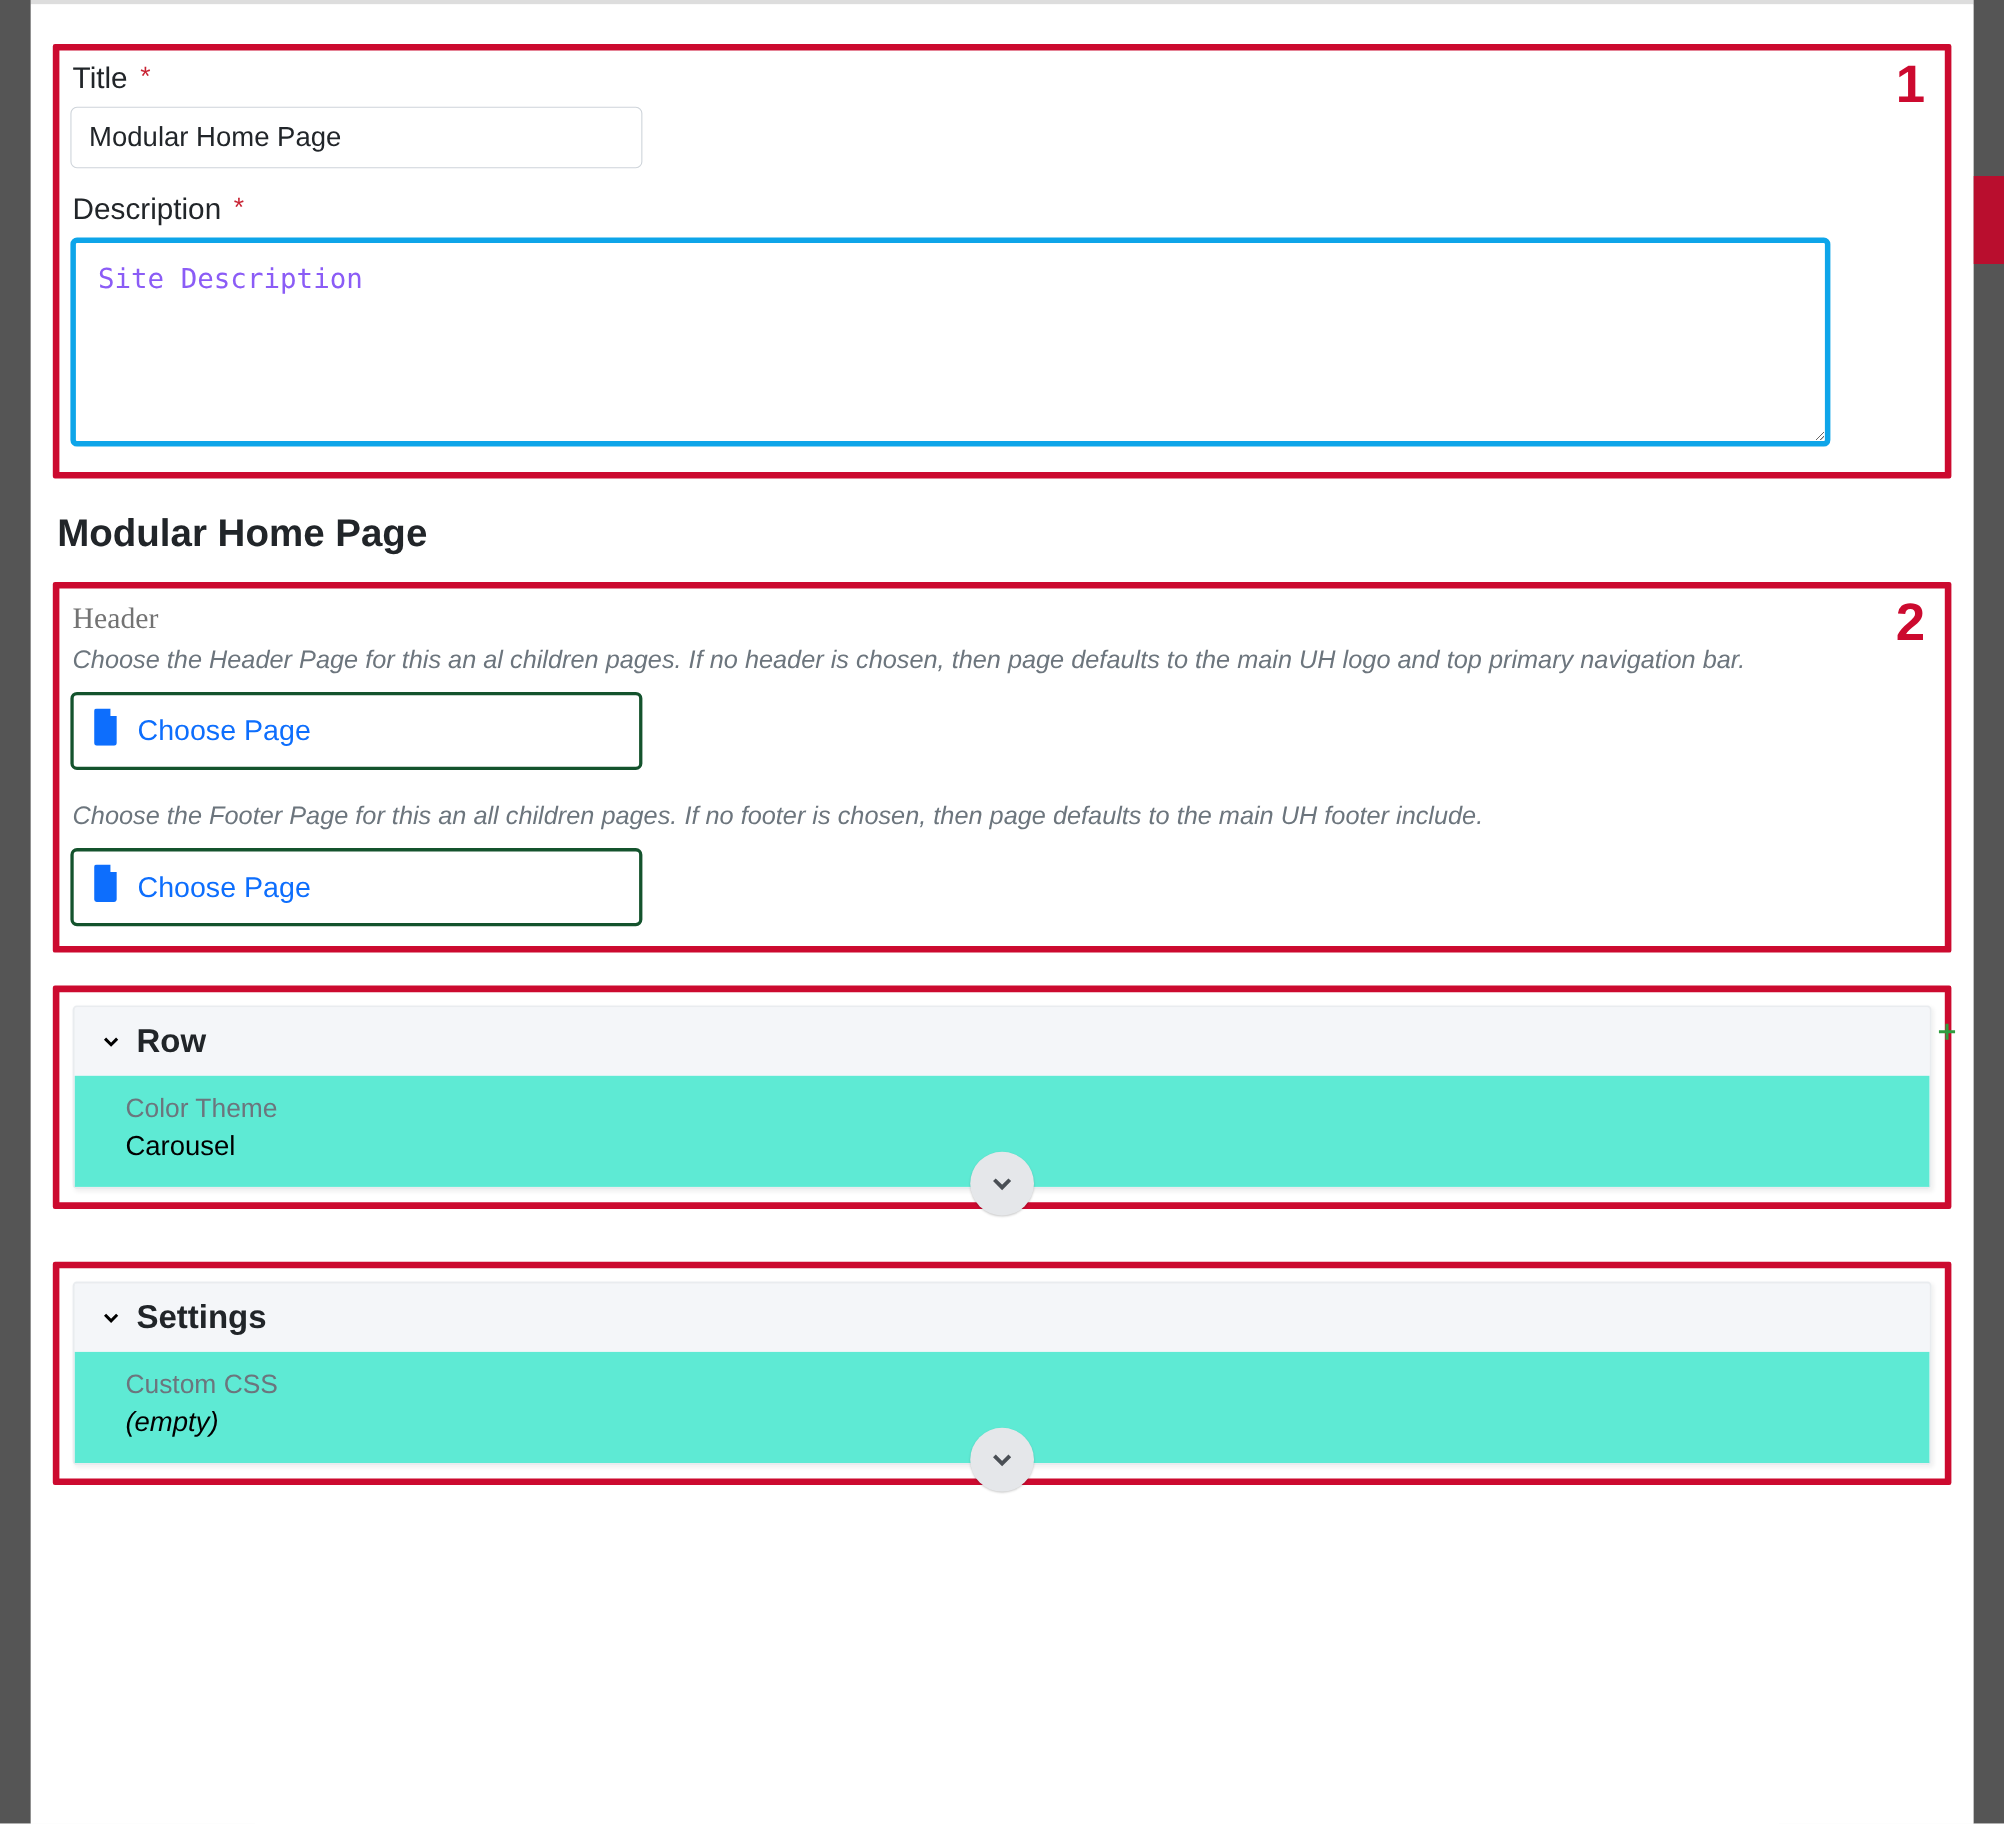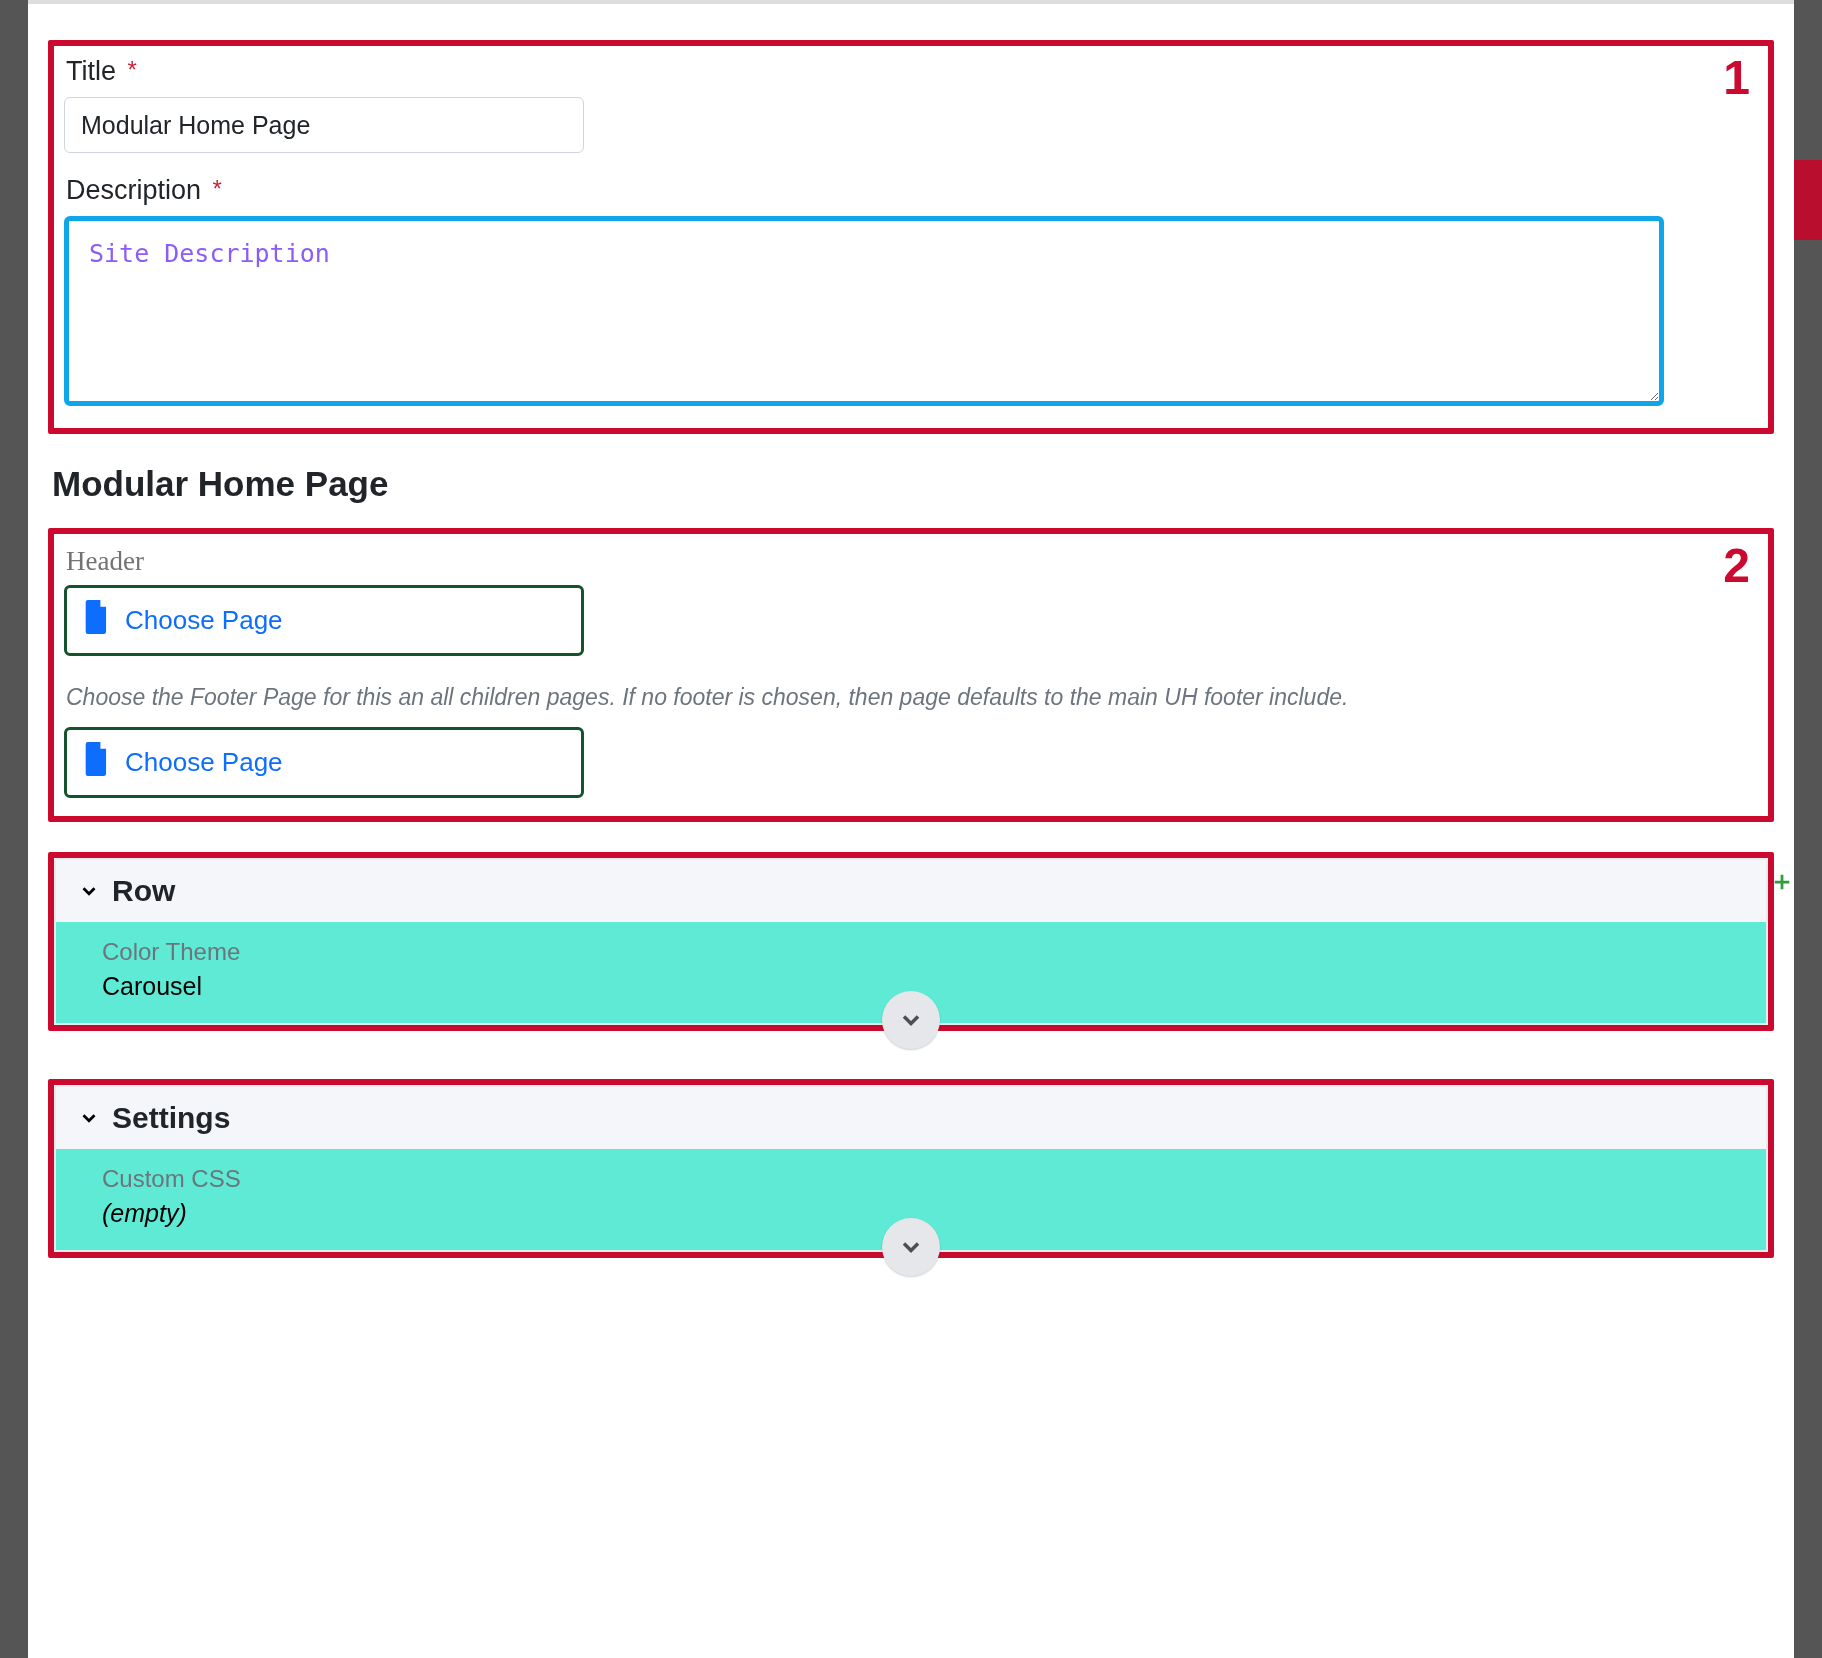--- a/index.html
+++ b/index.html
@@ -120,21 +120,21 @@
       color: #0d6efd;
       font-size: 26px;
       padding: 12px 28px 12px 16px;
       min-width: 520px;
       cursor: pointer;
       margin-bottom: 28px;
     }
     .choose-btn svg { width:28px; height:34px; fill:#0d6efd; flex:none; }
 
     
-    .ann-box.card-wrap { padding: 0; }
+    .ann-box.card-wrap { padding: 12px; }
     .acc-card {
       position:relative;
       border: 2px solid #e9ecef;
       border-radius: 4px;
       box-shadow: 2px 2px 4px rgba(0,0,0,.06);
       margin: 0;
     }
     .acc-header {
       display:flex;
       align-items:center;
@@ -229,20 +229,21 @@
       </div>
     </div>
 
     <h2 class="section-heading">Modular Home Page</h2>
 
     <div class="ann-box">
       <div class="ann-label">2</div>
 
       <div>
         <div class="sub-label">Header</div>
+        <div class="hint">Choose the Header Page for this an al children pages. If no header is chosen, then page defaults to the main UH logo and top primary navigation bar.</div>
         <button class="choose-btn">
           <span>
             <svg viewBox="0 0 24 30">
                 <path d="M4 0h11l5 6v22a2 2 0 0 1-2 2H4a2 2 0 0 1-2-2V2a2 2 0 0 1 2-2z M15 0v6h5 M6 13h10v2H6z M6 18h10v2H6z"></path>
               </svg>
           </span>
           <span>Choose Page</span>
         </button>
       </div>
 

